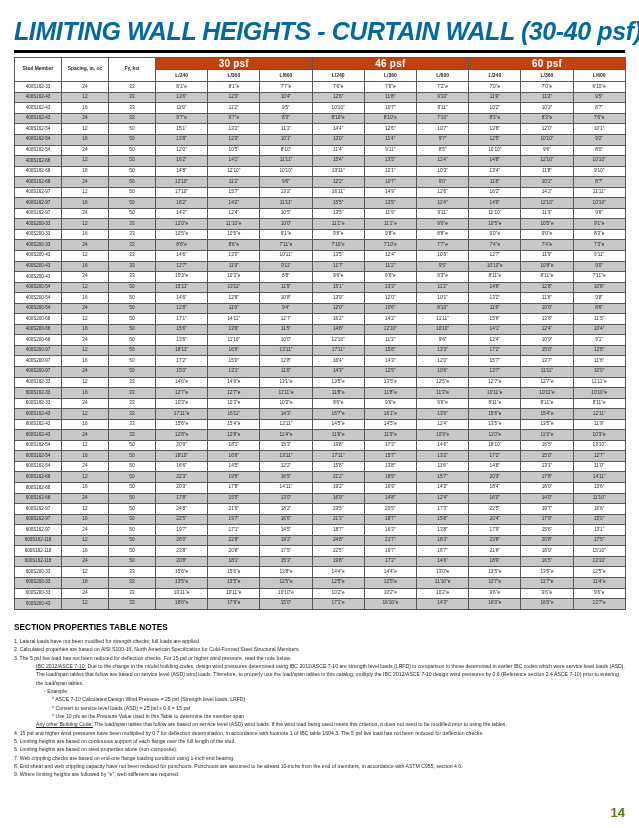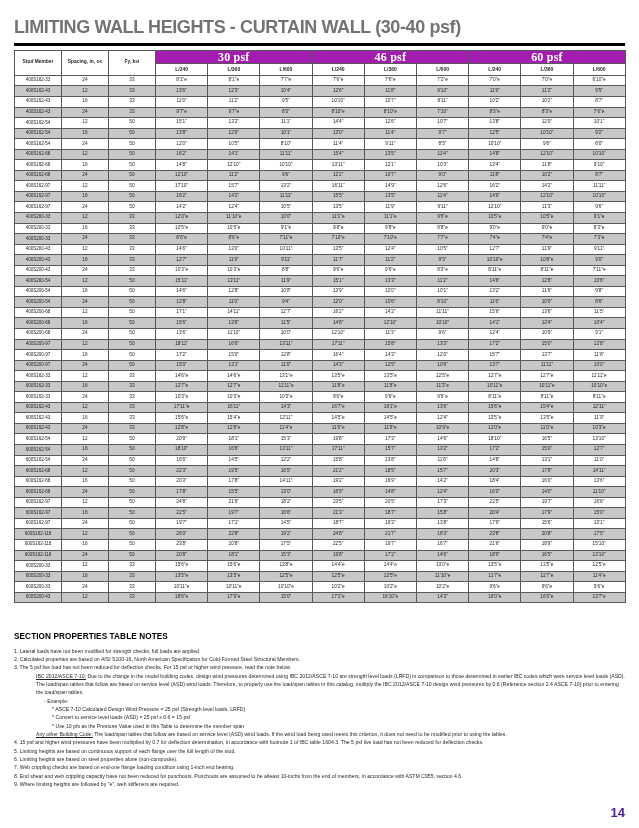--- a/index.html
+++ b/index.html
@@ -19,27 +19,28 @@
     width: 639px;
     height: 828px;
     box-sizing: border-box;
     padding: 0 14px;
     position: relative;
   }
 
   
   .title-wrap { padding-top: 18px; }
   h1.page-title {
-    font-size: 18px;
+    font-size: 25px;
     font-weight: bold;
     letter-spacing: -0.4px;
     margin: 0;
     line-height: 1.05;
-    color: #737373;
+    color: #0369a1;
     white-space: nowrap;
+    font-style: italic;
   }
   .title-rule {
     margin-top: 6px;
     height: 3px;
     background: #000000;
     width: 100%;
   }
 
   
   table.limits {
@@ -59,28 +60,27 @@
     overflow: hidden;
   }
   th.hdr-stub {
     background: #ffffff;
     font-size: 4.9px;
     font-weight: bold;
     color: #231f20;
     height: 22px;
   }
   th.grp-blue {
-    background: #a21caf;
+    background: #c2410c;
     color: #ffffff;
     font-weight: bold;
-    font-size: 12px;
+    font-size: 10px;
     height: 11px;
     border-color: #1b75bb;
     letter-spacing: 0.2px;
-    font-family: Liberation Serif, serif;
   }
   th.sub {
     background: #ffffff;
     font-weight: bold;
     font-size: 5.0px;
     height: 11px;
     color: #231f20;
   }
 
   tbody tr td { height: 9.55px; font-size: 4.75px; }
@@ -89,21 +89,21 @@
   td.member { font-size: 4.6px; letter-spacing: -0.05px; }
 
   
   col.c-member { width: 47px; }
   col.c-spacing { width: 47px; }
   col.c-fy { width: 47px; }
   col.c-val { width: 52.2px; }
 
   
   .notes {
-    margin-top: 27px;
+    margin-top: 11px;
     font-size: 5.15px;
     line-height: 1.62;
     color: #231f20;
   }
   .notes h2 {
     font-size: 8.2px;
     font-weight: bold;
     margin: 0 0 3px 0;
     letter-spacing: 0.1px;
     color: #000000;
@@ -113,21 +113,21 @@
   .indent-2 { padding-left: 30px; display: block; }
   .indent-3 { padding-left: 38px; display: block; }
   .u { text-decoration: underline; }
 
   .folio {
     position: absolute;
     right: 14px;
     bottom: 8px;
     font-size: 13px;
     font-weight: bold;
-    color: #4c1d95;
+    color: #4d7c0f;
   }
 </style>
 </head>
 <body>
 
 <div class="page">
 
   <div class="title-wrap">
     <h1 class="page-title">LIMITING WALL HEIGHTS - CURTAIN WALL (30-40 psf)</h1>
     <div class="title-rule"></div>

